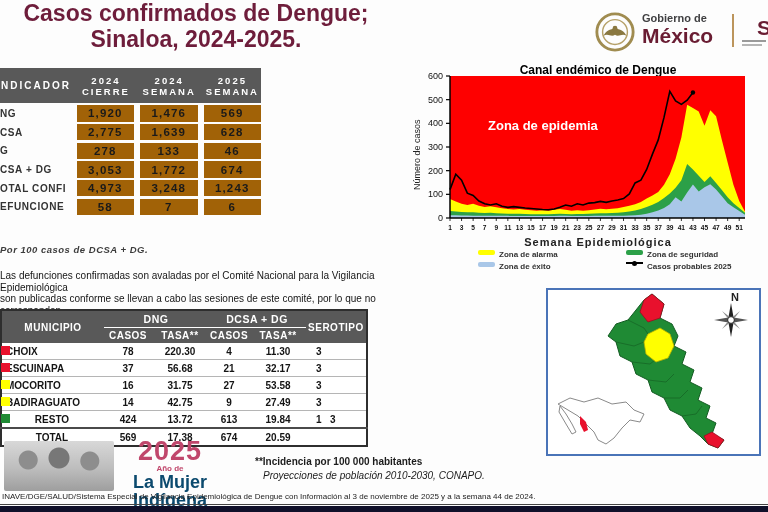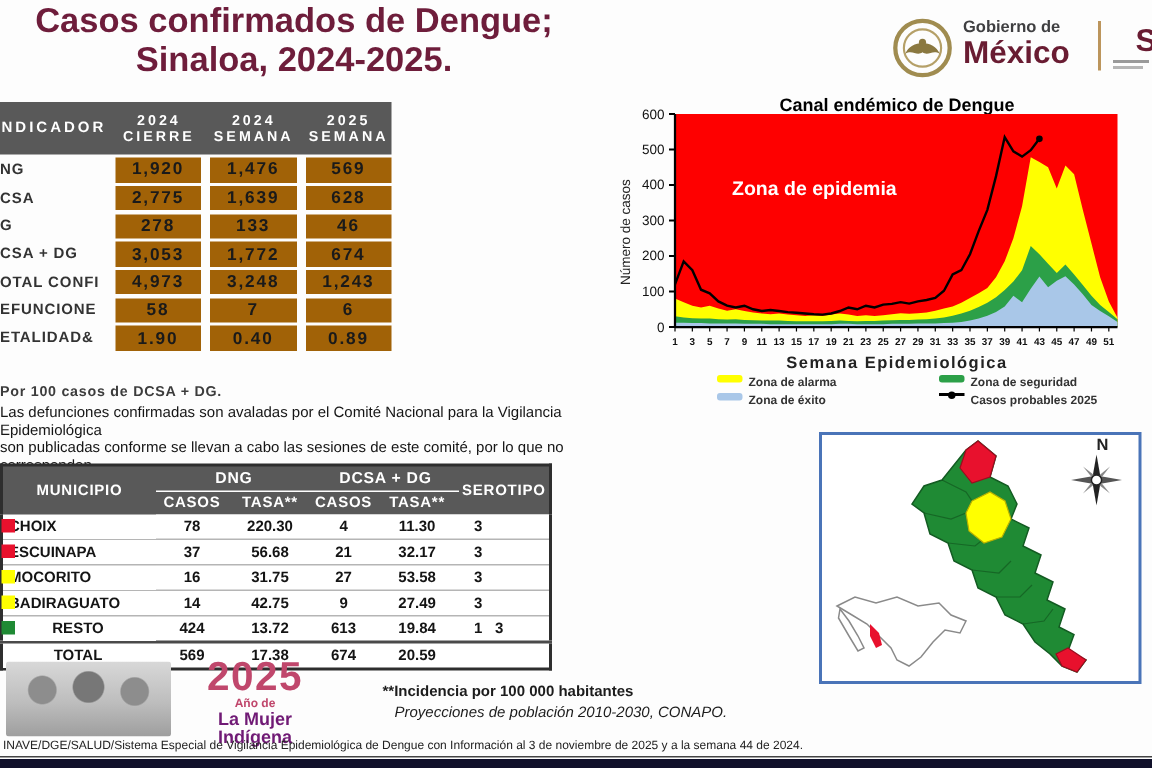--- a/index.html
+++ b/index.html
@@ -26,21 +26,21 @@
   .ind-table{position:absolute;left:0;top:68px;width:261px;}
   .ind-header{display:flex;background:#595959;height:35px;color:#fff;align-items:center;}
   .ind-h-label{width:86px;font-size:10px;font-weight:bold;letter-spacing:2px;padding-left:1px;}
   .ind-h-col{width:70px;margin-left:6px;text-align:center;font-size:9.5px;font-weight:bold;letter-spacing:2px;line-height:11px;}
   .ind-row{display:flex;height:16.5px;margin-top:2.2px;align-items:stretch;}
   .ind-label{width:86px;font-weight:bold;font-size:10px;color:#333;letter-spacing:.6px;
     white-space:nowrap;display:flex;align-items:center;}
   .ind-val{width:70px;margin-left:6px;background:#a16207;font-weight:bold;font-size:11.5px;
     letter-spacing:1.2px;display:flex;align-items:center;justify-content:center;color:#1a1a1a;}
 
-  .foot1{position:absolute;left:0;top:256px;font-size:9.5px;font-weight:bold;color:#3c3c3c;letter-spacing:.5px;}
+  .foot1{position:absolute;left:0;top:244px;font-size:9.5px;font-weight:bold;color:#3c3c3c;letter-spacing:.5px;font-style:italic;}
   .note{position:absolute;left:0;top:270px;width:392px;font-size:10px;color:#151515;line-height:11.5px;}
 
   
   .chart-title{position:absolute;left:450px;top:63px;width:296px;text-align:center;
     font-size:12px;font-weight:bold;color:#000;}
   .chart-svg{position:absolute;left:400px;top:62px;}
   .ylab{position:absolute;left:396px;top:100px;width:12px;font-size:9px;color:#222;
     transform:rotate(-90deg);transform-origin:left top;white-space:nowrap;left:412px;top:190px;}
   .xlab{position:absolute;left:450px;top:236px;width:296px;text-align:center;
     font-size:11px;font-weight:bold;letter-spacing:1px;color:#222;}
@@ -72,21 +72,21 @@
   
   .photo{position:absolute;left:4px;top:441px;width:110px;height:50px;border-radius:2px;
     background:
       radial-gradient(circle at 22% 38%, #8d8d8d 0 9px, transparent 10px),
       radial-gradient(circle at 50% 34%, #777 0 10px, transparent 11px),
       radial-gradient(circle at 78% 40%, #8d8d8d 0 9px, transparent 10px),
       linear-gradient(180deg,#d8d8d8 0%,#bdbdbd 55%,#9e9e9e 100%);}
   .logo2025{position:absolute;left:118px;top:438px;width:104px;text-align:center;line-height:1;}
   .l25-year{font-size:27px;font-weight:bold;color:#c0476c;letter-spacing:1px;}
   .l25-ano{font-size:8px;font-weight:bold;color:#c0476c;margin-top:0px;}
-  .l25-l1,.l25-l2{font-size:12px;font-weight:bold;color:#701a75;}
+  .l25-l1,.l25-l2{font-size:18px;font-weight:bold;color:#0c4a6e;}
   .inc-note{position:absolute;left:232px;top:455px;font-size:10px;color:#1c1c1c;line-height:14px;margin-left:23px;}
   .inc-note .b1{font-weight:bold;}
   .inc-note .b2{padding-left:8px;font-style:italic;}
   .source-line{position:absolute;left:2px;top:492px;width:764px;font-size:8px;color:#222;}
   .bottom-rule{position:absolute;left:0;top:504px;width:768px;height:1px;background:#444;}
   .bottom-bar{position:absolute;left:0;top:506px;width:768px;height:6px;background:#10102a;}
 </style>
 </head>
 <body>
 
@@ -158,26 +158,20 @@
       <div class="ind-label">OTAL CONFI</div>
       <div class="ind-val">4,973</div>
       <div class="ind-val">3,248</div>
       <div class="ind-val">1,243</div>
     </div>
     <div class="ind-row">
       <div class="ind-label">EFUNCIONE</div>
       <div class="ind-val">58</div>
       <div class="ind-val">7</div>
       <div class="ind-val">6</div>
-    </div>
-    <div class="ind-row">
-      <div class="ind-label">ETALIDAD&amp;</div>
-      <div class="ind-val">1.90</div>
-      <div class="ind-val">0.40</div>
-      <div class="ind-val">0.89</div>
     </div>
   </div>
 
   <div class="foot1">Por 100 casos de DCSA + DG.</div>
 
   <div class="note">
     <div>Las defunciones confirmadas son avaladas por el Comité Nacional para la Vigilancia Epidemiológica</div>
     <div>son publicadas conforme se llevan a cabo las sesiones de este comité, por lo que no corresponden</div>
     <div>la semana epidemiológica de ocurrencia.</div>
   </div>

